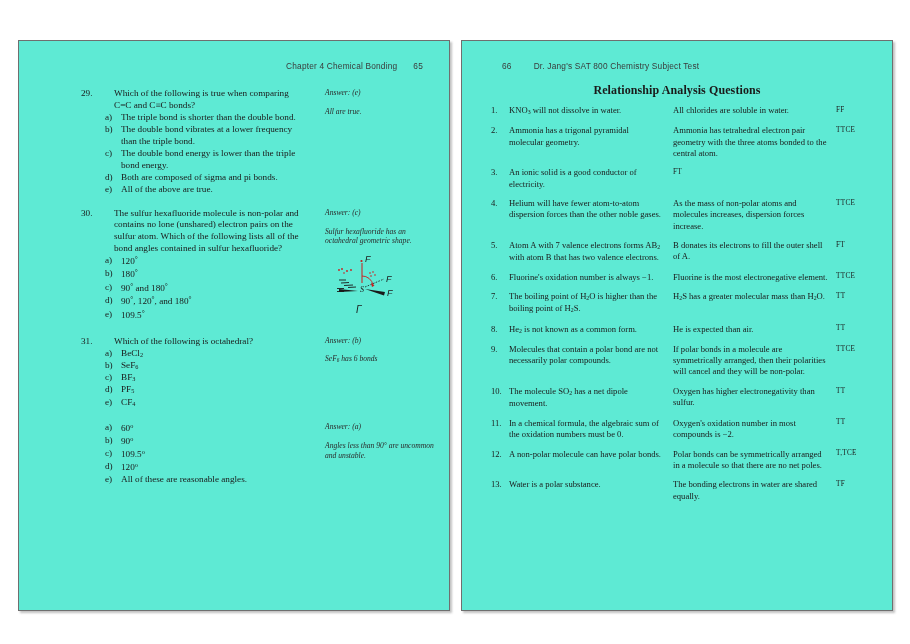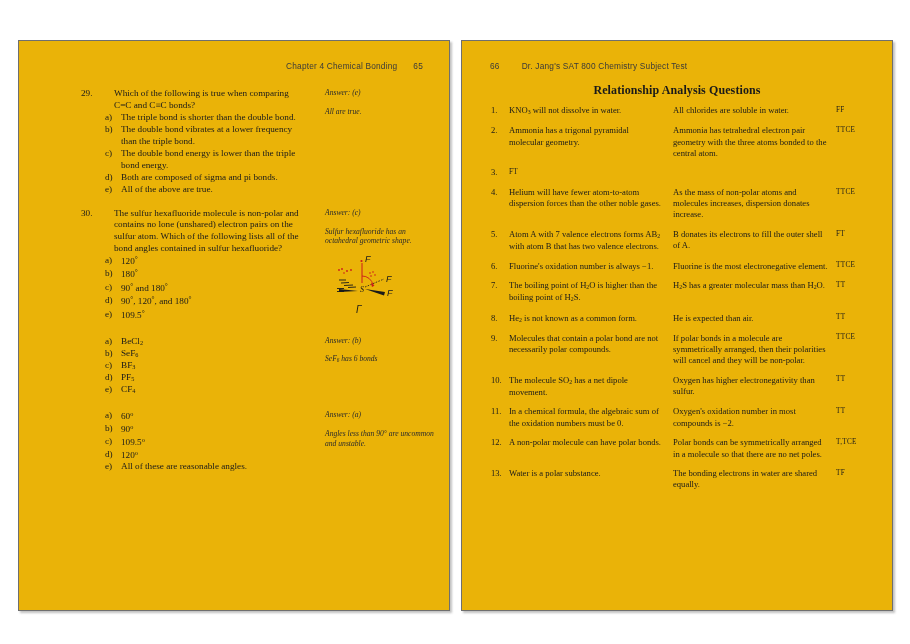--- a/index.html
+++ b/index.html
@@ -15,21 +15,21 @@
     color: #1a1a1a;
   }
   .spread {
     position: relative;
     width: 910px;
     height: 644px;
     background: #ffffff;
   }
   .page {
     position: absolute;
-    background: #eab308;
+    background: #5eead4;
     border: 1px solid #6f6f6f;
     box-shadow: 2px 2px 2px rgba(120,120,120,0.45);
     box-sizing: border-box;
   }
   .page-left {
     left: 18px;
     top: 40px;
     width: 432px;
     height: 571px;
   }
@@ -110,21 +110,21 @@
     width: 104px;
     height: 66px;
     margin-top: 5px;
     margin-left: 2px;
   }
   .sf6 svg { display: block; }
 
   
   .rp-header {
     position: absolute;
-    left: 28px;
+    left: 40px;
     top: 20px;
     font-family: "Liberation Sans", sans-serif;
     font-size: 8.3px;
     color: #3a3a3a;
     letter-spacing: 0.2px;
     white-space: nowrap;
   }
   .rp-header .pg { margin-right: 22px; }
 
   .rp-title {
@@ -292,20 +292,24 @@
               </g>
 
               <text x="29" y="62" font-family="Liberation Sans, sans-serif" font-size="10" fill="#1a1a1a">Γ</text>
             </svg>
           </div>
         </div>
       </div>
 
       <div class="qblock" style="margin-bottom:14px;">
         <div class="qmain">
+          <div class="qhead">
+            <span class="qnum">31.</span>
+            <span class="qstem">Which of the following is octahedral?</span>
+          </div>
           <ul class="choices">
             <li>
                 <span class="clet">a)</span>
                 <span class="ctxt">BeCl<sub>2</sub></span>
               </li>
             <li>
                 <span class="clet">b)</span>
                 <span class="ctxt">SeF<sub>6</sub></span>
               </li>
             <li>
@@ -381,27 +385,28 @@
 
       <div class="ra-row">
         <span class="ra-num">2.</span>
         <span class="ra-stmt1">Ammonia has a trigonal pyramidal molecular geometry.</span>
         <span class="ra-stmt2">Ammonia has tetrahedral electron pair geometry with the three atoms bonded to the central atom.</span>
         <span class="ra-code">TTCE</span>
       </div>
 
       <div class="ra-row">
         <span class="ra-num">3.</span>
+        <span class="ra-stmt1">An ionic solid is a good conductor of electricity.</span>
         <span class="ra-code">FT</span>
       </div>
 
       <div class="ra-row">
         <span class="ra-num">4.</span>
         <span class="ra-stmt1">Helium will have fewer atom-to-atom dispersion forces than the other noble gases.</span>
-        <span class="ra-stmt2">As the mass of non-polar atoms and molecules increases, dispersion donates increase.</span>
+        <span class="ra-stmt2">As the mass of non-polar atoms and molecules increases, dispersion forces increase.</span>
         <span class="ra-code">TTCE</span>
       </div>
 
       <div class="ra-row">
         <span class="ra-num">5.</span>
         <span class="ra-stmt1">Atom A with 7 valence electrons forms AB<sub>2</sub> with atom B that has two valence electrons.</span>
         <span class="ra-stmt2">B donates its electrons to fill the outer shell of A.</span>
         <span class="ra-code">FT</span>
       </div>
 

